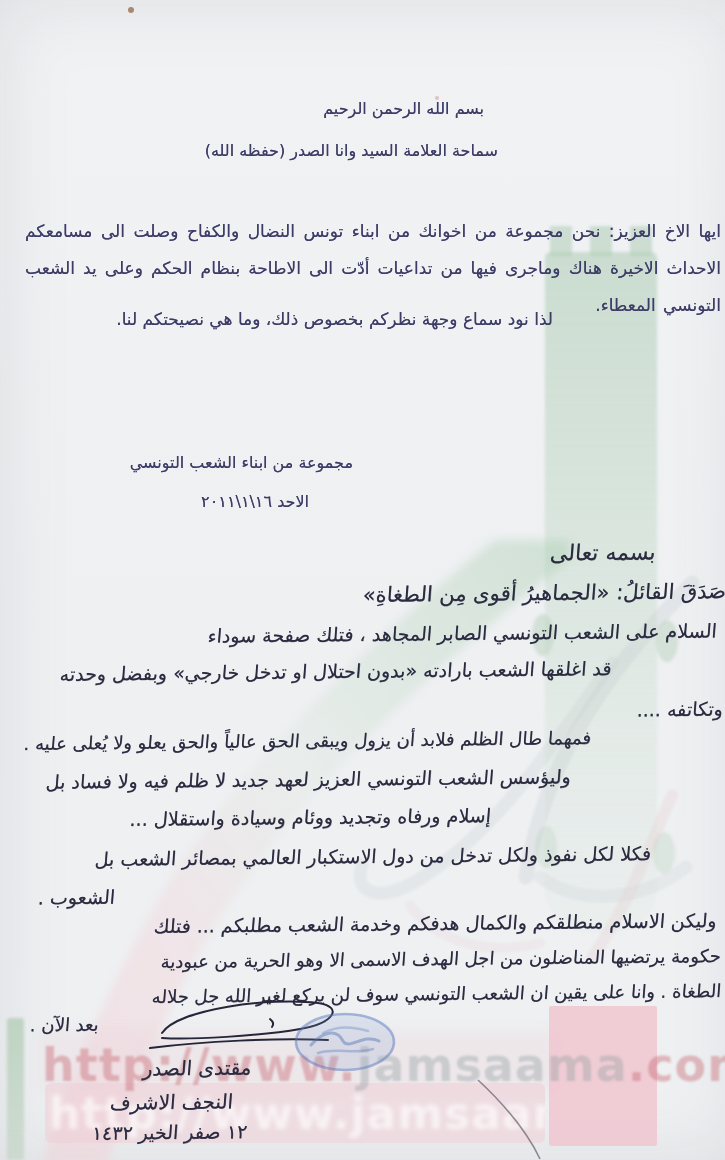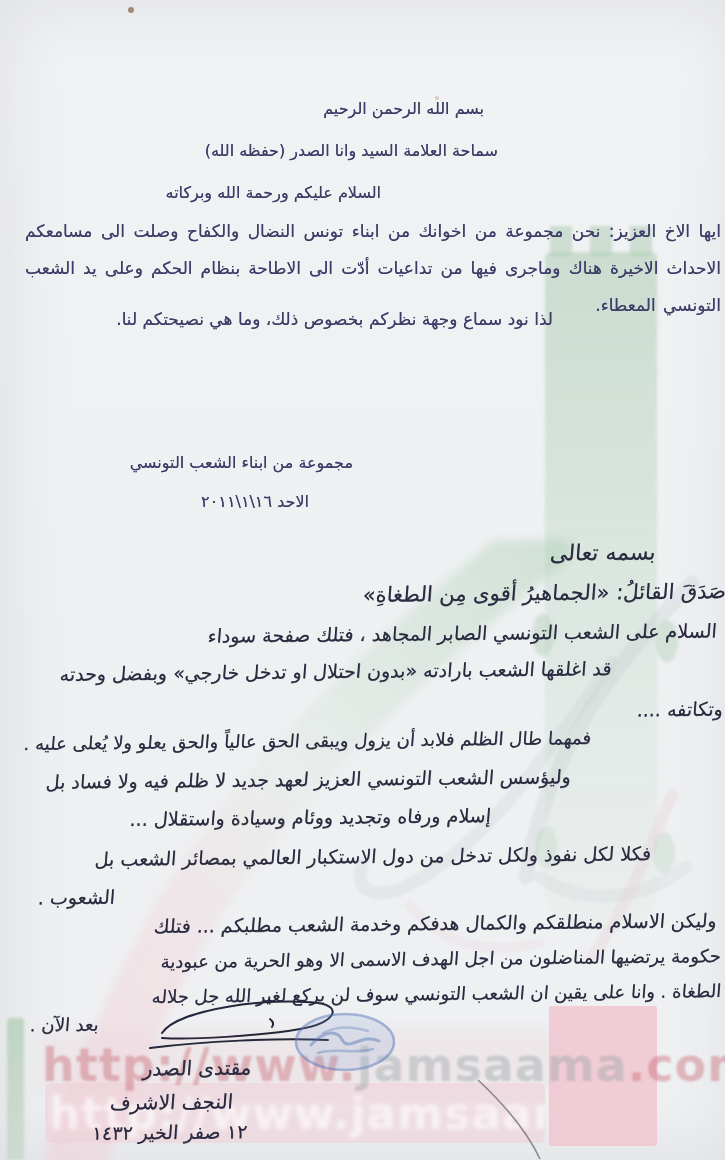--- a/index.html
+++ b/index.html
@@ -119,21 +119,20 @@
     <span class="url-ghost">http://www.jamsaama.com</span>
   </div>
 
   <div class="wm wm-url-main"><span class="url-red">http://www.</span><span class="url-gray">jamsaama</span><span class="url-red">.com</span></div>
 
   <div class="speck speck1"></div>
   <div class="speck speck2"></div>
 
   <div class="t" style="top:99px;right:257px;">بسم الله الرحمن الرحيم</div>
   <div class="t" style="top:141px;right:243px;">سماحة العلامة السيد وانا الصدر (حفظه الله)</div>
-  <div class="t" style="top:183px;right:360px;">السلام عليكم ورحمة الله وبركاته</div>
 
   <div class="t para" style="top:213px;right:20px;left:25px;">ايها الاخ العزيز: نحن مجموعة من اخوانك من ابناء تونس النضال والكفاح وصلت الى مسامعكم الاحداث الاخيرة هناك وماجرى فيها من تداعيات أدّت الى الاطاحة بنظام الحكم وعلى يد الشعب التونسي المعطاء.</div>
   <div class="t" style="top:309px;right:188px;font-size:17px;">لذا نود سماع وجهة نظركم بخصوص ذلك، وما هي نصيحتكم لنا.</div>
 
   <div class="t" style="top:453px;right:388px;">مجموعة من ابناء الشعب التونسي</div>
   <div class="t" style="top:492px;right:432px;">الاحد ١٦\١\٢٠١١</div>
 
   <div class="h" style="top:540px;right:85px;font-size:22px;">بسمه تعالى</div>
   <div class="h" style="top:581px;right:15px;font-size:21px;">صَدَقَ القائلُ: «الجماهيرُ أقوى مِن الطغاةِ»</div>
   <div class="h" style="top:622px;right:24px;">السلام على الشعب التونسي الصابر المجاهد ، فتلك صفحة سوداء</div>

